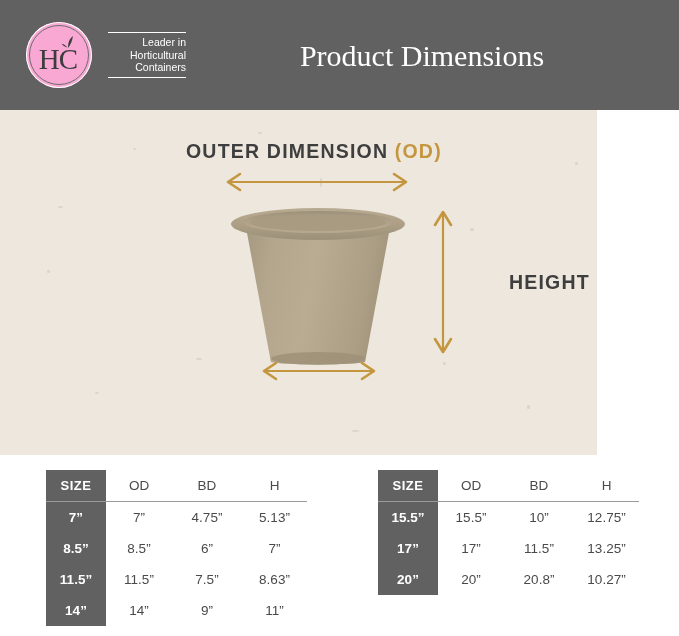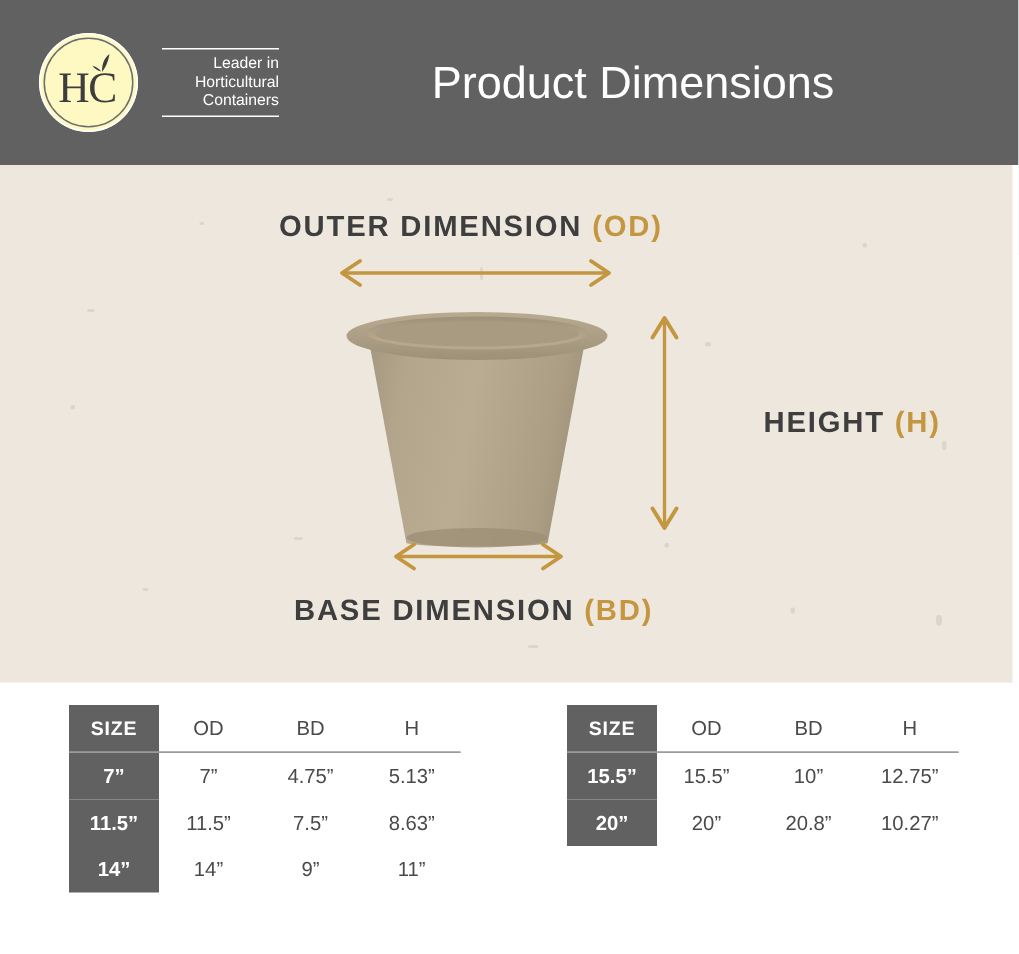--- a/index.html
+++ b/index.html
@@ -25,21 +25,21 @@
     align-items: center;
   }
   .brand {
     display: flex;
     align-items: center;
     margin-left: 26px;
   }
   .logo-circle {
     width: 66px; height: 66px;
     border-radius: 50%;
-    background: #fef9c3;
+    background: #f9a8d4;
     position: relative;
     display: flex;
     align-items: center;
     justify-content: center;
     box-shadow: inset 0 0 0 1px #ffffff;
   }
   .logo-ring {
     position: absolute;
     left: 3px; top: 3px;
     width: 60px; height: 60px;
@@ -74,33 +74,33 @@
   }
   .brand-text div { white-space: nowrap; }
 
   .page-title {
     position: absolute;
     left: 0; top: 0;
     width: 679px; height: 112px;
     display: flex;
     align-items: center;
     justify-content: center;
-    font-family: Liberation Sans, sans-serif;
+    font-family: Liberation Serif, serif;
     font-size: 30px;
     color: #ffffff;
     padding-left: 165px;
     box-sizing: border-box;
     pointer-events: none;
   }
 
   
   .diagram {
     position: absolute;
     left: 0; top: 110px;
-    width: 675px; height: 345px;
+    width: 597px; height: 345px;
     overflow: hidden;
   }
   .diagram-bg {
     position: absolute;
     left: -40px; top: -120px;
     width: 759px; height: 580px;
     background: #ede7dd;
     border-radius: 0 0 50% 50% / 0 0 16% 16%;
   }
   .speckle {
@@ -271,23 +271,20 @@
   <div class="lbl lbl-h">
     <span>HEIGHT </span><span class="tag">(H)</span>
   </div>
 
   <svg class="arrow" style="left:258px; top:251px;" width="122" height="20" viewBox="0 0 122 20">
     <line x1="8" y1="10" x2="114" y2="10" stroke="#c4963f" stroke-width="2.2"></line>
     <polyline points="18,2 6,10 18,18" fill="none" stroke="#c4963f" stroke-width="2.6" stroke-linecap="round" stroke-linejoin="round"></polyline>
     <polyline points="104,2 116,10 104,18" fill="none" stroke="#c4963f" stroke-width="2.6" stroke-linecap="round" stroke-linejoin="round"></polyline>
   </svg>
 
-  <div class="lbl lbl-bd">
-    <span>BASE DIMENSION </span><span class="tag">(BD)</span>
-  </div>
 </div>
 
 <div class="tables">
 
   <div class="tbl left">
     <table>
       <thead>
         <tr>
           <th class="size-head col-size">SIZE</th>
           <th class="data-head col-od">OD</th>
@@ -296,20 +293,26 @@
         </tr>
       </thead>
       <tbody>
         <tr>
           <td class="size-cell">7”</td>
           <td>7”</td>
           <td>4.75”</td>
           <td>5.13”</td>
         </tr>
         <tr>
+          <td class="size-cell">8.5”</td>
+          <td>8.5”</td>
+          <td>6”</td>
+          <td>7”</td>
+        </tr>
+        <tr>
           <td class="size-cell">11.5”</td>
           <td>11.5”</td>
           <td>7.5”</td>
           <td>8.63”</td>
         </tr>
         <tr>
           <td class="size-cell">14”</td>
           <td>14”</td>
           <td>9”</td>
           <td>11”</td>
@@ -329,20 +332,26 @@
         </tr>
       </thead>
       <tbody>
         <tr>
           <td class="size-cell">15.5”</td>
           <td>15.5”</td>
           <td>10”</td>
           <td>12.75”</td>
         </tr>
         <tr>
+          <td class="size-cell">17”</td>
+          <td>17”</td>
+          <td>11.5”</td>
+          <td>13.25”</td>
+        </tr>
+        <tr>
           <td class="size-cell">20”</td>
           <td>20”</td>
           <td>20.8”</td>
           <td>10.27”</td>
         </tr>
       </tbody>
     </table>
   </div>
 
 </div>

